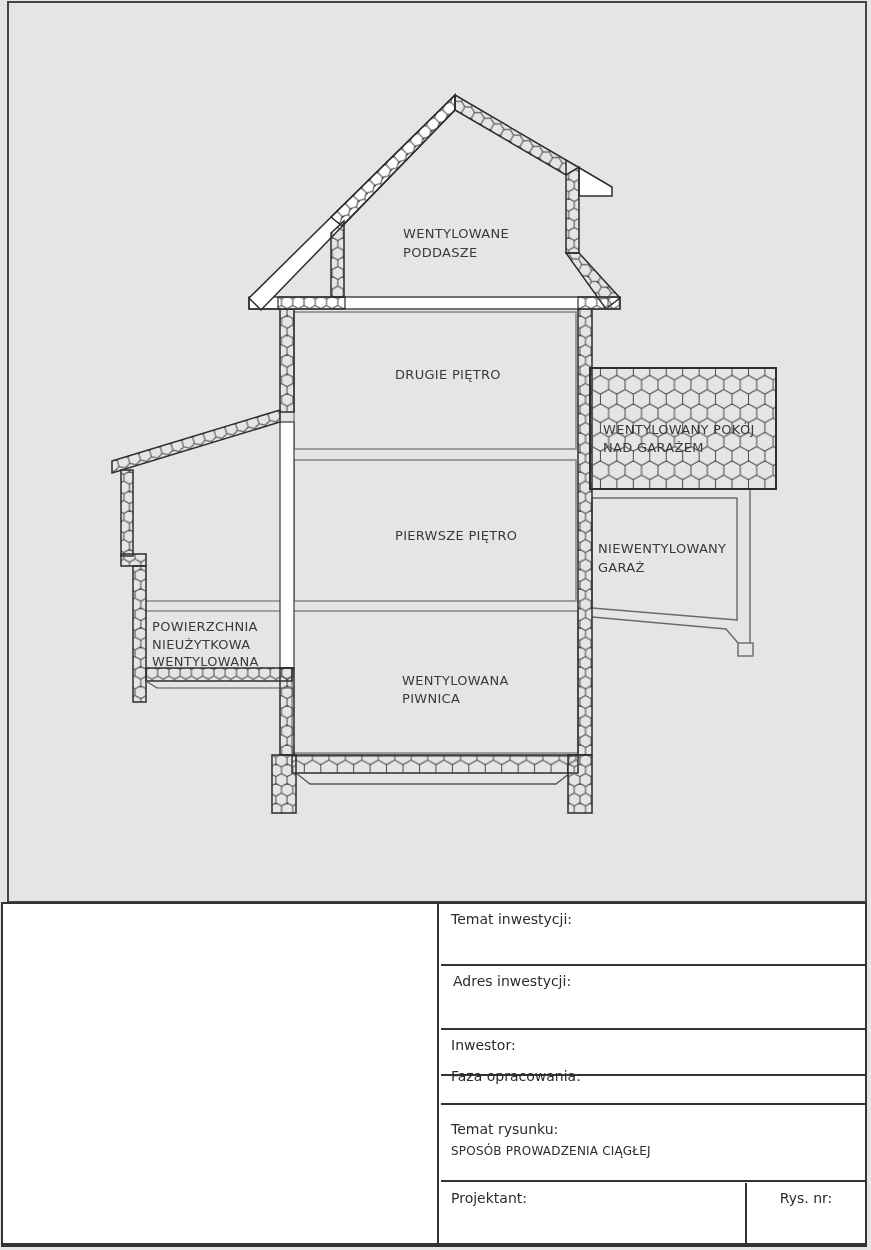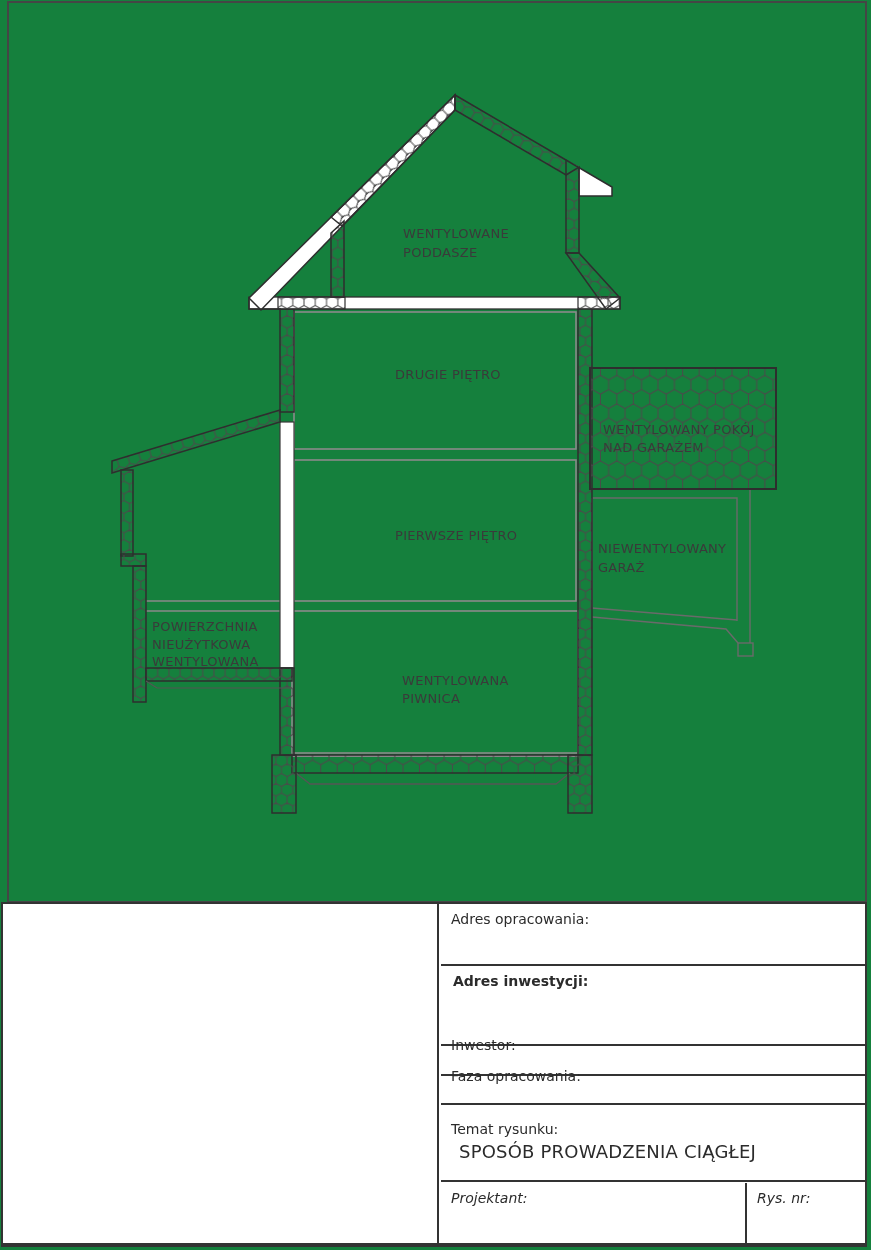--- a/index.html
+++ b/index.html
@@ -1,38 +1,38 @@
 <!DOCTYPE html>
 <html><head>
 <meta charset="utf-8">
 <style>
   html,body{margin:0;padding:0;background:#ffffff;}
-  .page{position:relative;width:871px;height:1250px;background:#15803d;overflow:hidden;
+  .page{position:relative;width:871px;height:1250px;background:#e5e5e5;overflow:hidden;
         font-family:"DejaVu Sans","Liberation Sans",sans-serif;}
   svg text{font-family:"DejaVu Sans","Liberation Sans",sans-serif;fill:#3a3a3a;}
   .roomlabel{font-size:13px;letter-spacing:.3px;}
   
   .tb{position:absolute;left:1px;top:902px;width:866px;height:345px;box-sizing:border-box;
       border:2px solid #333;border-bottom-width:4px;background:#fff;color:#2b2b2b;}
   .tb .cell-left{position:absolute;left:0;top:0;width:436px;height:339px;box-sizing:border-box;
       border-right:2px solid #333;}
   .tb .row{position:absolute;left:438px;right:0;box-sizing:border-box;border-bottom:2px solid #333;
       padding:7px 10px 0 10px;font-size:14px;}
   .tb .row.last{border-bottom:none;}
   .r1{top:0;height:62px;}
-  .r2{top:62px;height:80px;padding-left:12px !important;font-weight:bold;}
+  .r2{top:62px;height:64px;padding-left:12px !important;}
   .r3{top:126px;height:46px;}
   .r4{top:157px;height:44px;}
   .r5{top:213px;height:65px;padding-top:4px !important;}
   .r6{top:279px;height:60px;}
-  .bigtitle{font-size:18px;line-height:23px;margin-top:3px;letter-spacing:.2px;margin-left:8px;}
+  .bigtitle{font-size:12px;line-height:23px;margin-top:3px;letter-spacing:.2px;}
   .r6 .proj{position:absolute;left:0;top:0;width:306px;height:60px;box-sizing:border-box;
       border-right:2px solid #333;padding:7px 10px 0 10px;}
   .r6 .rysnr{position:absolute;left:306px;right:0;top:0;height:60px;box-sizing:border-box;
-      padding:7px 10px 0 10px;}
+      padding:7px 10px 0 10px;text-align:center;}
 </style>
 </head>
 <body>
 
 <div class="page">
 
   <svg width="871" height="903" viewBox="0 0 871 903" style="position:absolute;left:0;top:0;">
     <defs>
       <path id="hxS" d="M0,-6.5 L5.63,-3.25 L5.63,3.25 L0,6.5 L-5.63,3.25 L-5.63,-3.25 Z
                         M11.26,-6.5 L16.89,-3.25 L16.89,3.25 L11.26,6.5 L5.63,3.25 L5.63,-3.25 Z
@@ -127,38 +127,38 @@
       <text x="152" y="631">POWIERZCHNIA</text>
       <text x="152" y="649">NIEUŻYTKOWA</text>
       <text x="152" y="666">WENTYLOWANA</text>
     </g>
   </svg>
 
   <div class="tb">
     <div class="cell-left"></div>
 
     <div class="row r1">
-      <span>Adres opracowania:</span>
+      <span>Temat inwestycji:</span>
     </div>
     <div class="row r2">
       <span>Adres inwestycji:</span>
     </div>
     <div class="row r3">
       <span>Inwestor:</span>
     </div>
     <div class="row r4">
       <span>Faza opracowania:</span>
     </div>
     <div class="row r5">
       <span>Temat rysunku:</span>
       <div class="bigtitle">
         <div>SPOSÓB PROWADZENIA CIĄGŁEJ</div>
       </div>
     </div>
-    <div class="row r6 last" style="padding:0;font-style:italic;">
+    <div class="row r6 last" style="padding:0;">
       <div class="proj">
         <span>Projektant:</span>
       </div>
       <div class="rysnr">
         <span>Rys. nr:</span>
       </div>
     </div>
   </div>
 
 </div>

